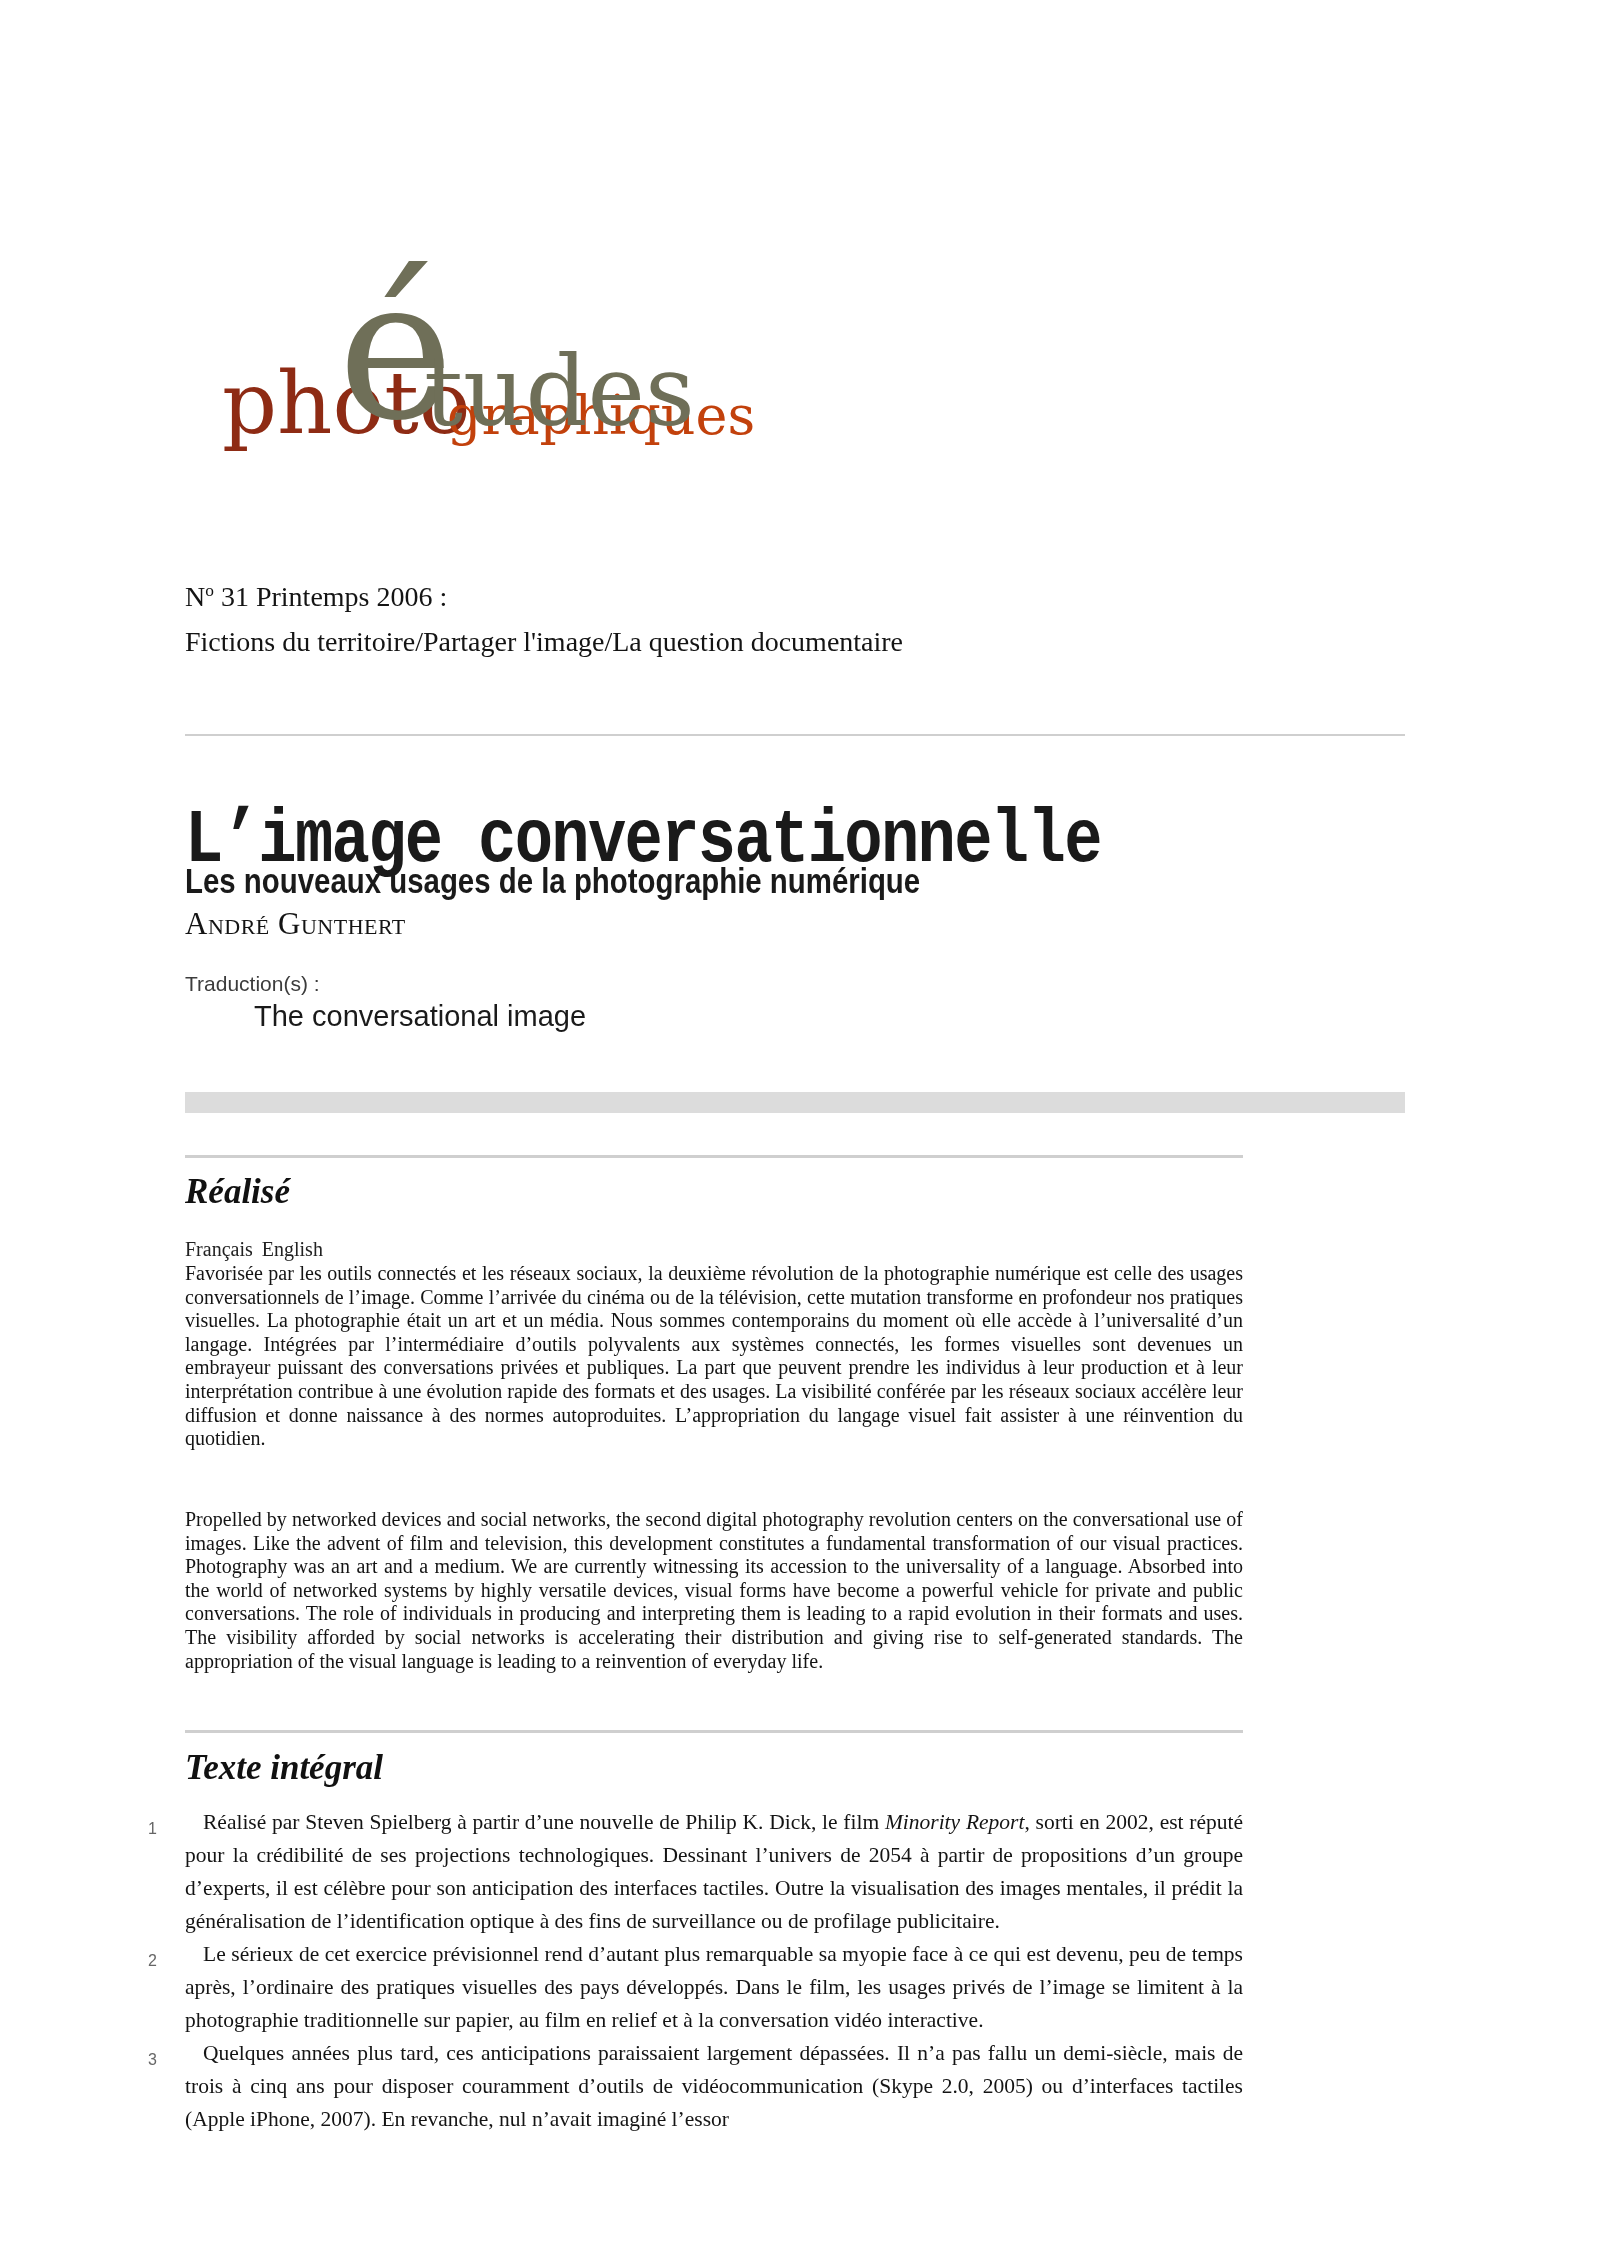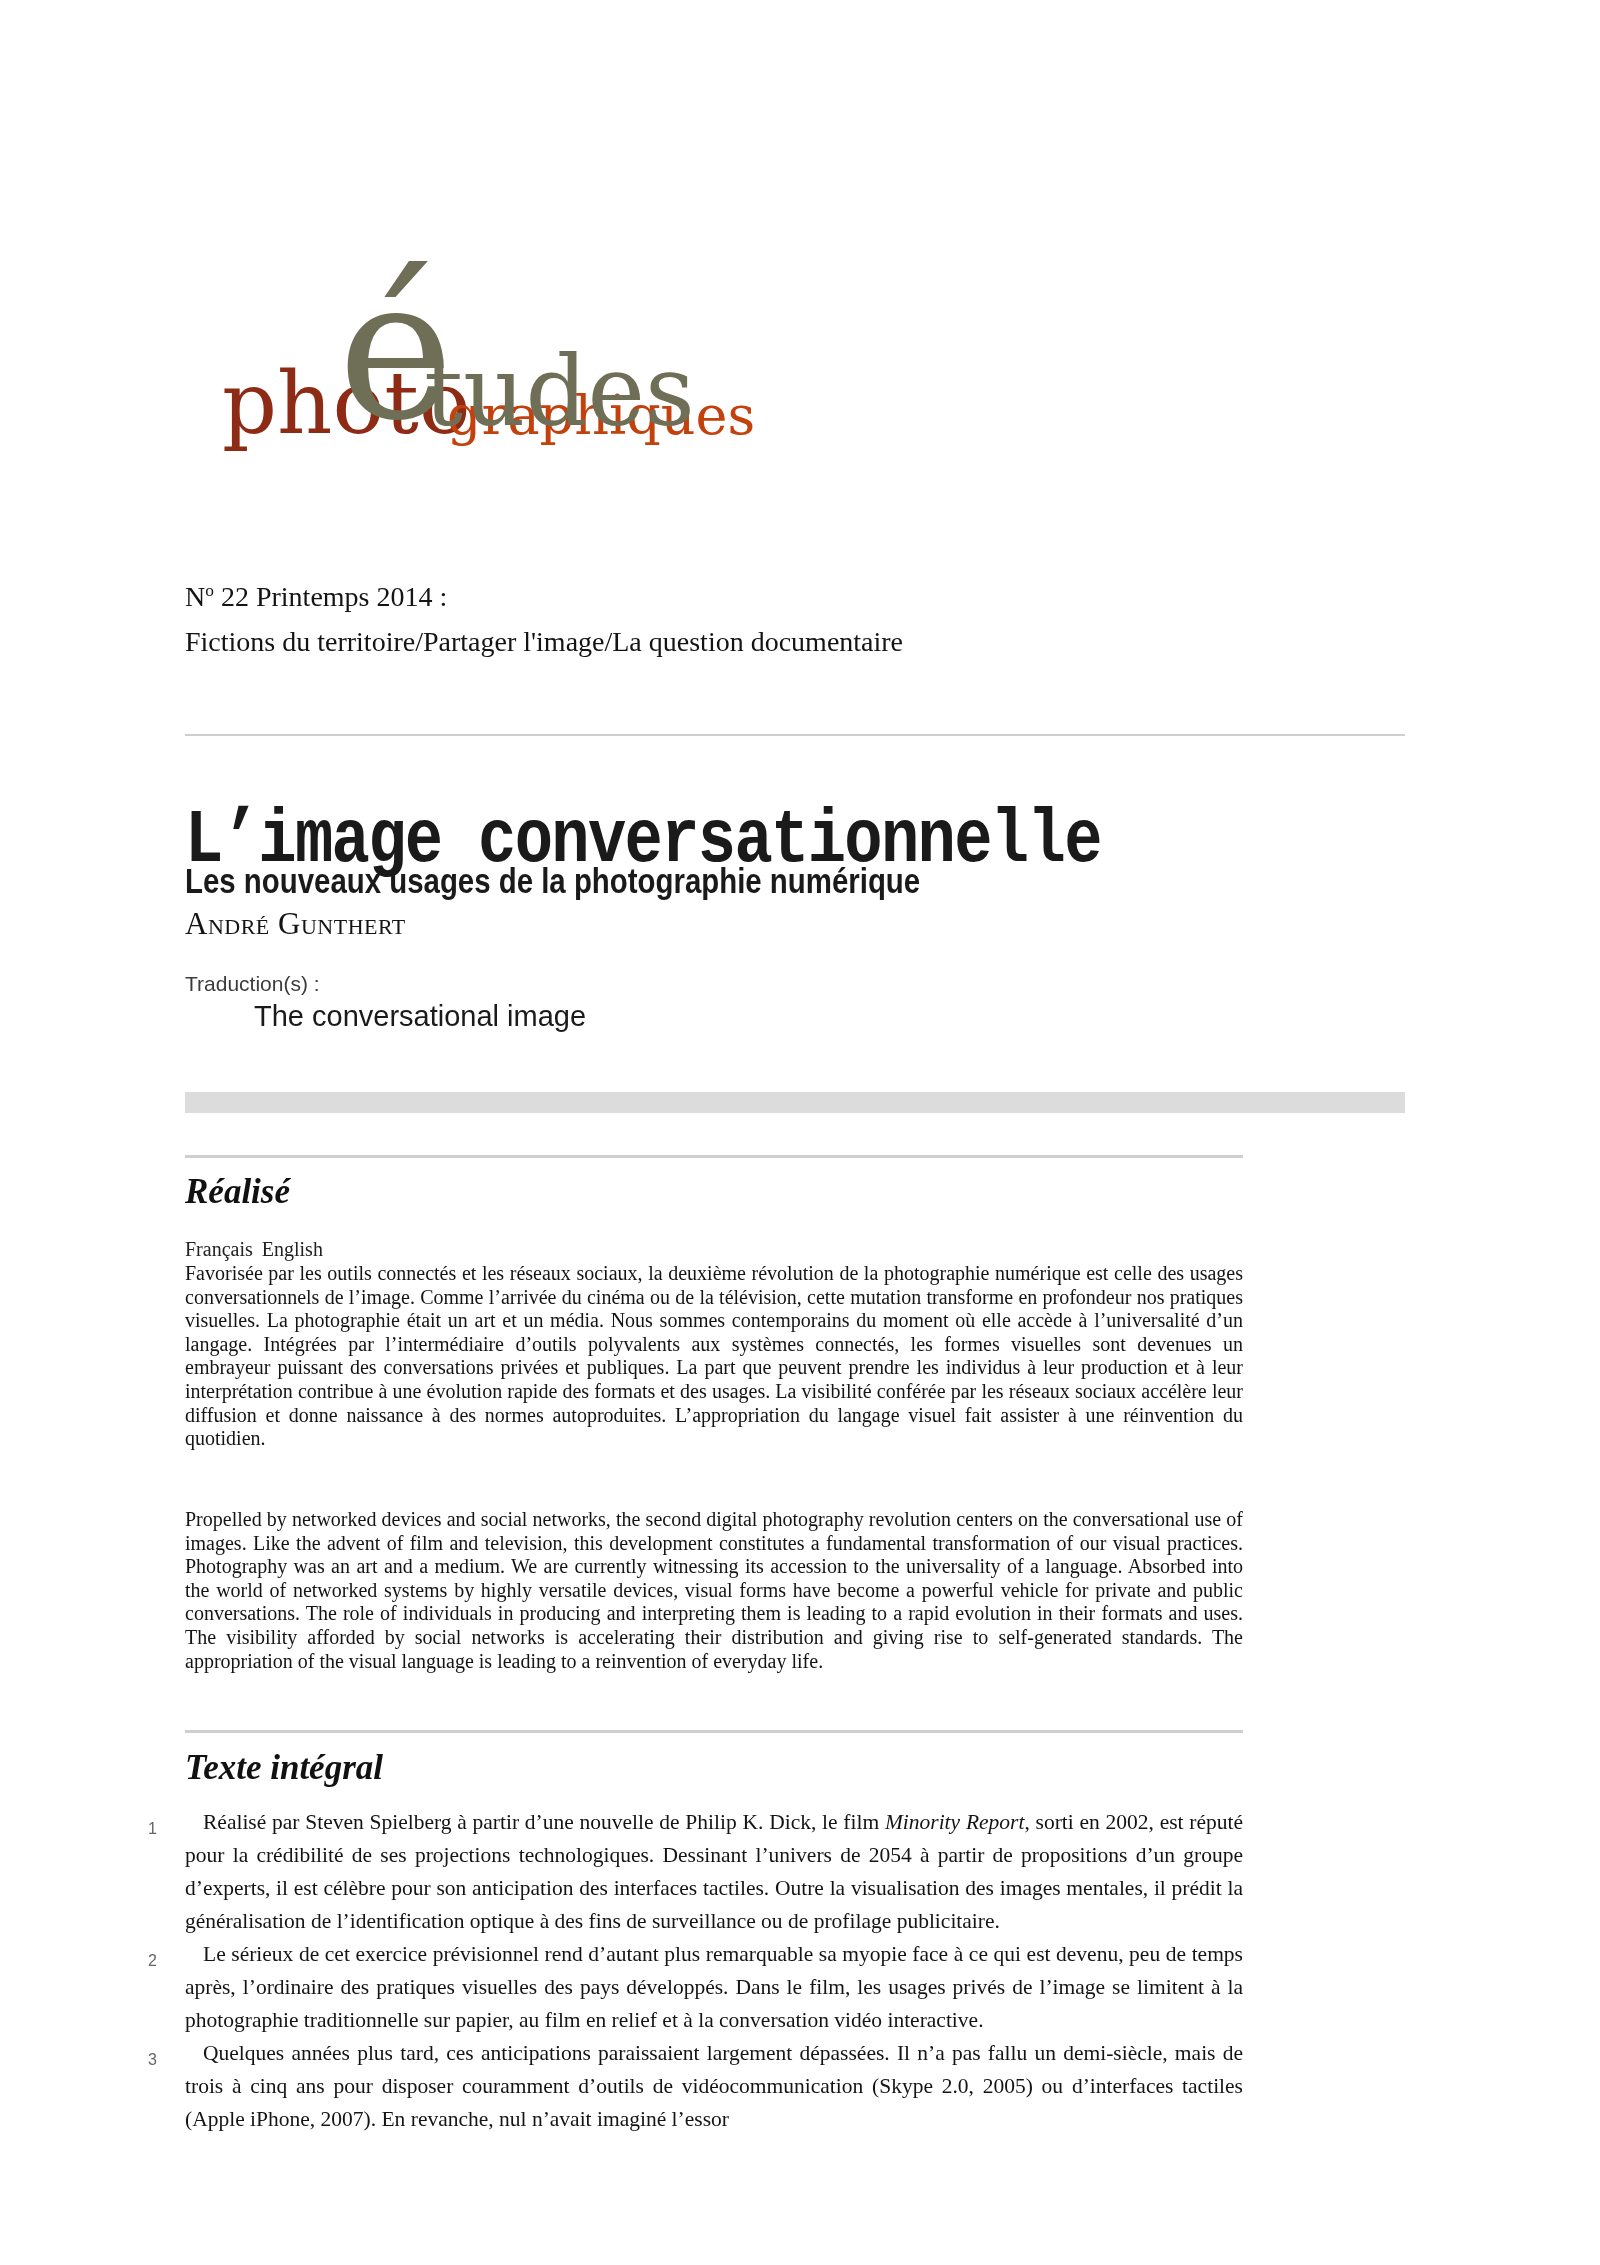--- a/index.html
+++ b/index.html
@@ -56,21 +56,21 @@
 <div class="page">
 
   <div class="logo">
     <span class="logo-photo">photo</span>
     <span class="logo-graphiques">graphiques</span>
     <span class="logo-e">é</span>
     <span class="logo-tudes">tudes</span>
   </div>
 
   <div class="issue">
-    <div><span>N</span><sup>o</sup><span> 22 Printemps 2014 :</span></div>
+    <div><span>N</span><sup>o</sup><span> 31 Printemps 2006 :</span></div>
     <div>Fictions du territoire/Partager l'image/La question documentaire</div>
   </div>
 
   <div class="rule-wide" style="top:734px;"></div>
 
   <h1 class="title"><span class="cond">L’image conversationnelle</span></h1>
   <h2 class="subtitle"><span class="cond">Les nouveaux usages de la photographie numérique</span></h2>
   <div class="author">André Gunthert</div>
 
   <div class="trad-label">Traduction(s) :</div>

